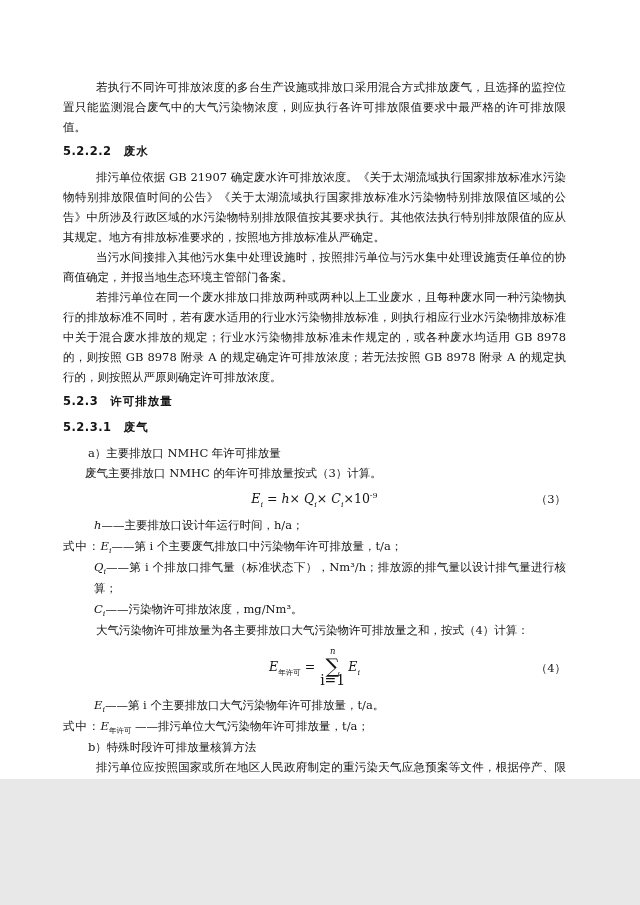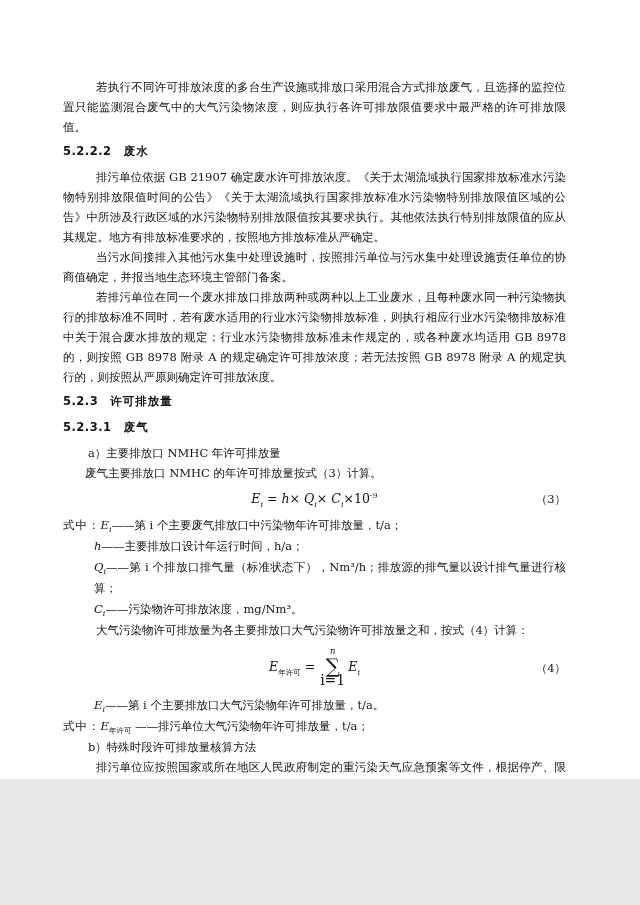--- a/index.html
+++ b/index.html
@@ -91,22 +91,22 @@
 
     <p class="list-item">a）主要排放口 NMHC 年许可排放量</p>
     <p class="para indent-sm">废气主要排放口 NMHC 的年许可排放量按式（3）计算。</p>
 
     <div class="formula-row">
       <span class="math"><span class="mvar">E</span><sub class="it">i</sub><span class="op">=</span><span class="mvar">h</span><span>×</span> <span class="mvar">Q</span><sub class="it">i</sub><span>×</span> <span class="mvar">C</span><sub class="it">i</sub><span>×</span><span>10</span><sup>-9</sup></span>
       <span class="formula-num">（3）</span>
     </div>
 
     <div class="defs">
+      <p class="def-row cont"><span class="mvar">h</span><span>——主要排放口设计年运行时间，h/a；</span></p>
       <p class="def-row"><span class="def-label">式中：</span><span class="mvar">E</span><sub class="it">i</sub><span>——第 i 个主要废气排放口中污染物年许可排放量，t/a；</span></p>
-      <p class="def-row cont"><span class="mvar">h</span><span>——主要排放口设计年运行时间，h/a；</span></p>
       <p class="def-row cont"><span class="mvar">Q</span><sub class="it">i</sub><span>——第 i 个排放口排气量（标准状态下），Nm³/h；排放源的排气量以设计排气量进行核算；</span></p>
       <p class="def-row cont"><span class="mvar">C</span><sub class="it">i</sub><span>——污染物许可排放浓度，mg/Nm³。</span></p>
     </div>
 
     <p class="para">大气污染物许可排放量为各主要排放口大气污染物许可排放量之和，按式（4）计算：</p>
 
     <div class="formula-row f4">
       <span class="math"><span class="mvar">E</span><sub class="cn-sub">年许可</sub><span class="op">=</span><span class="sum">
             <span class="sum-top">n</span>
             <span class="sum-sym">∑</span>

